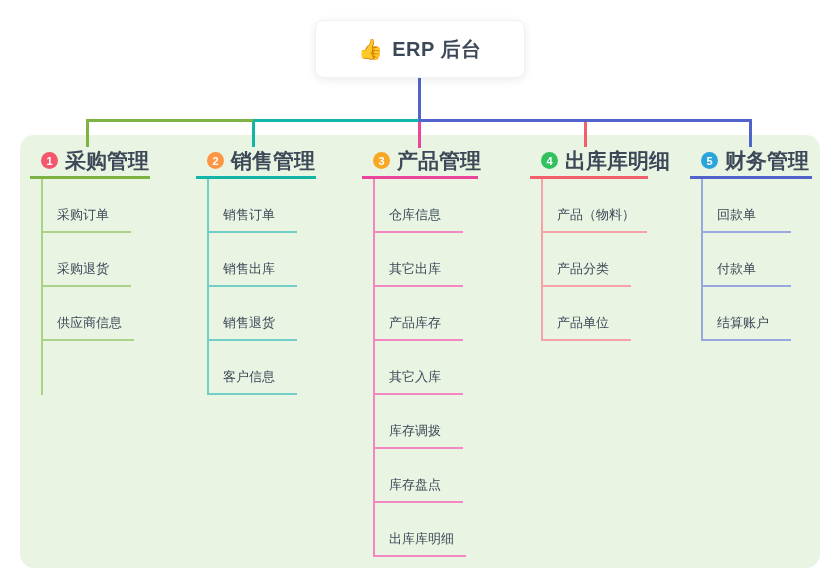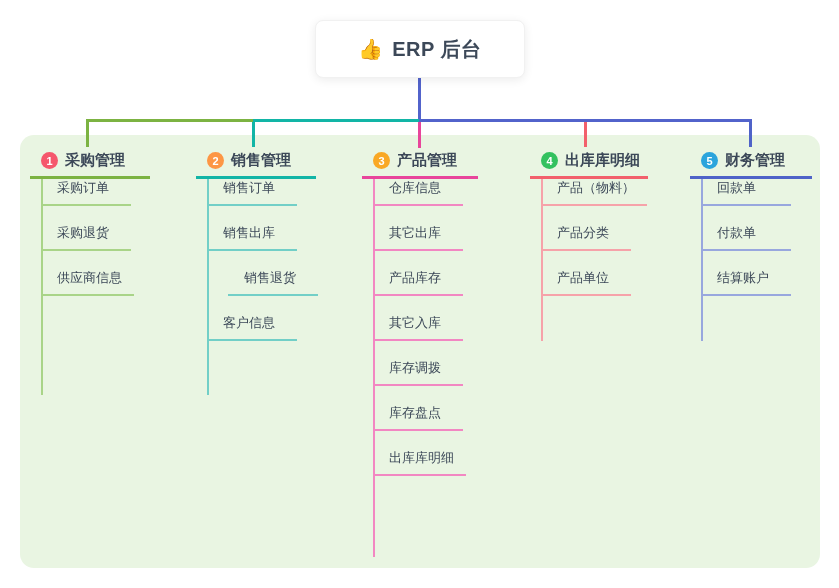--- a/index.html
+++ b/index.html
@@ -21,23 +21,23 @@
   .line { position:absolute; z-index:2; }
   .drop { position:absolute; width:3px; z-index:1; }
 
   .branch { position:absolute; z-index:2; }
   .branch-header { display:flex; align-items:center; gap:7px; padding:0 0 2px 11px;
                    height:32px; border-bottom-style:solid; border-bottom-width:3px;
                    cursor:pointer; }
   .badge { width:17px; height:17px; border-radius:50%; color:#fff; font-size:11px;
            font-weight:700; display:flex; align-items:center; justify-content:center;
            flex:0 0 auto; }
-  .branch-label { font-size:15px; font-weight:600; white-space:nowrap; }
+  .branch-label { font-size:21px; font-weight:600; white-space:nowrap; }
   .vline { position:absolute; left:11px; top:32px; width:2px; }
-  .child-row { height:45px; display:flex; align-items:flex-start; margin-left:11px; }
+  .child-row { height:54px; display:flex; align-items:flex-end; margin-left:11px; }
   .child-label { display:inline-block; min-width:90px; padding:0 12px 7px 16px;
                  font-size:13px; white-space:nowrap; border-bottom-style:solid;
                  border-bottom-width:2px; cursor:pointer; }
 </style>
 </head>
 <body>
 
 <div class="stage" style="color: rgb(60, 72, 88);">
   <div class="panel" id="panel" style="background: rgb(233, 245, 226);"></div>
 
@@ -77,21 +77,21 @@
           <span class="branch-label">销售管理</span>
         </div>
         <div class="vline" style="height: 216px; background: rgb(114, 207, 199);"></div>
         <div class="child-row">
           <span class="child-label" style="border-bottom-color: rgb(114, 207, 199); font-family: Liberation Mono, monospace;">销售订单</span>
         </div>
         <div class="child-row">
           <span class="child-label" style="border-bottom-color: rgb(114, 207, 199);">销售出库</span>
         </div>
         <div class="child-row">
-          <span class="child-label" style="border-bottom-color: rgb(114, 207, 199); margin-left: 21px;">销售退货</span>
+          <span class="child-label" style="border-bottom-color: rgb(114, 207, 199);">销售退货</span>
         </div>
         <div class="child-row">
           <span class="child-label" style="border-bottom-color: rgb(114, 207, 199);">客户信息</span>
         </div>
       </div>
       <div class="branch" style="left: 362px; top: 147px; width: 116px;">
         <div class="branch-header" style="border-bottom-color: rgb(232, 69, 155);">
           <span class="badge" style="background: rgb(249, 168, 37);">3</span>
           <span class="branch-label">产品管理</span>
         </div>

